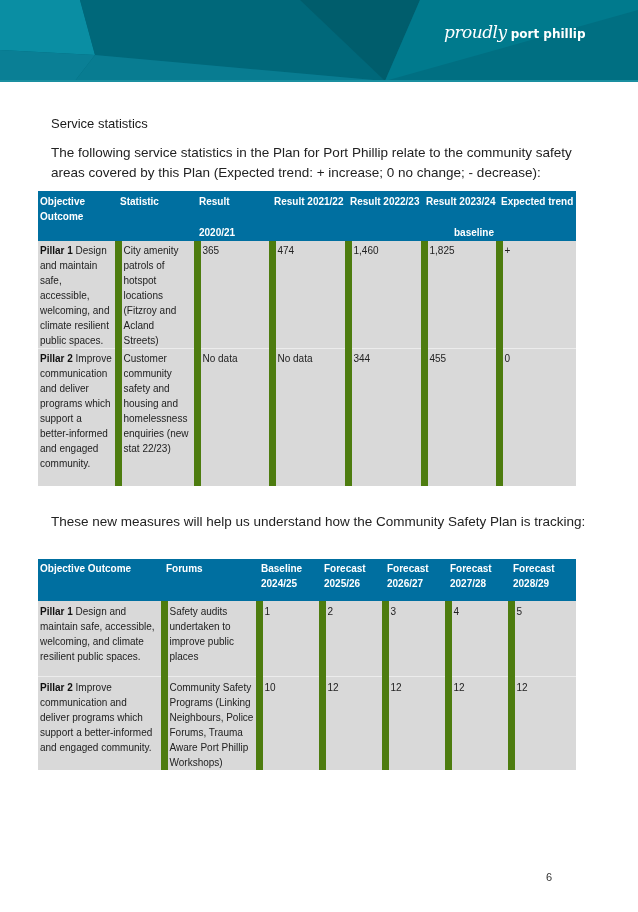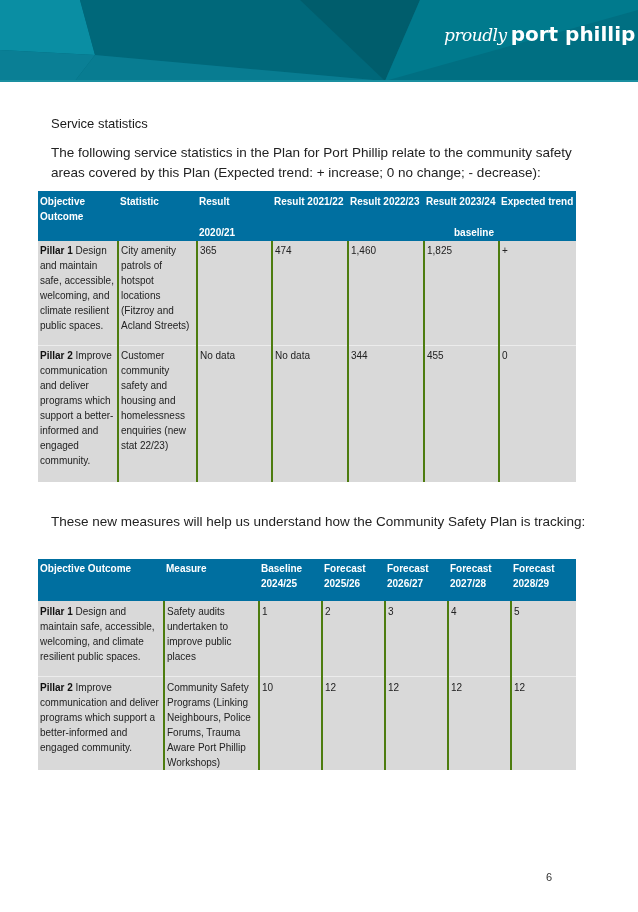--- a/index.html
+++ b/index.html
@@ -5,30 +5,30 @@
   * { box-sizing: border-box; margin: 0; padding: 0; }
   body {
     width: 638px; height: 912px; background: #ffffff; position: relative; overflow: hidden;
     font-family: "Liberation Sans", "DejaVu Sans", sans-serif; color: #1a1a1a;
   }
   .banner { position: absolute; left: 0; top: 0; width: 638px; height: 81px; overflow: hidden; background: #006a7d; padding-left: 36px; }
   .banner svg { position: absolute; left: 0; top: 0; }
   .banner-line { position: absolute; left: 0; top: 80px; width: 638px; height: 2px; background: #1a8fa0; }
   .logo { position: absolute; left: 444px; top: 22px; color: #fff; display: flex; align-items: baseline; gap: 4px; }
   .logo .script { font-family: "DejaVu Serif", serif; font-style: italic; font-size: 17px; letter-spacing: -0.5px; }
-  .logo .brand { font-family: "DejaVu Sans", sans-serif; font-weight: bold; font-size: 20px; }
+  .logo .brand { font-family: "DejaVu Sans", sans-serif; font-weight: bold; font-size: 12px; }
 
   .section-title { position: absolute; left: 51px; top: 116px; font-size: 13px; font-weight: normal; }
   .para { position: absolute; left: 51px; font-size: 13.5px; line-height: 20px; color: #222; }
   .para1 { top: 143px; width: 545px; }
   .para2 { top: 512px; width: 545px; }
 
   table { position: absolute; left: 38px; border-collapse: collapse; font-size: 10px; line-height: 15px; table-layout: fixed; }
   th { background: #006fa0; color: #fff; text-align: left; vertical-align: top; font-weight: bold; padding: 3px 2px 0 2px; }
-  td { background: #d9d9d9; vertical-align: top; padding: 2px 2px 0 2px; color: #222; border-right: 2px solid #4d7c0f; }
+  td { background: #d9d9d9; vertical-align: top; padding: 2px 2px 0 2px; color: #222; border-right: 7px solid #4d7c0f; }
   td:last-child { border-right: none; }
   tr.sep td { border-top: 1px solid #ececec; }
   .pillar { font-weight: bold; color: #111; }
 
   #t1 { top: 191px; width: 538px; }
   #t1 thead tr { height: 50px; }
   #t1 .sub { display: block; margin-top: 16px; }
   #t1 tbody tr.r1 { height: 104px; }
   #t1 tbody tr.r2 { height: 137px; }
 
@@ -113,21 +113,21 @@
       <col style="width:95px">
       <col style="width:63px">
     <col style="width:63px">
       <col style="width:63px">
       <col style="width:63px">
       <col style="width:65px">
   </colgroup>
   <thead>
     <tr>
       <th>Objective Outcome</th>
-      <th>Measure</th>
+      <th>Forums</th>
       <th>Baseline 2024/25</th>
       <th>Forecast 2025/26</th>
       <th>Forecast 2026/27</th>
       <th>Forecast 2027/28</th>
       <th>Forecast 2028/29</th>
     </tr>
   </thead>
   <tbody>
     <tr style="height:75px">
       <td><span class="pillar">Pillar 1</span><span> Design and maintain safe, accessible, welcoming, and climate resilient public spaces.</span></td>

